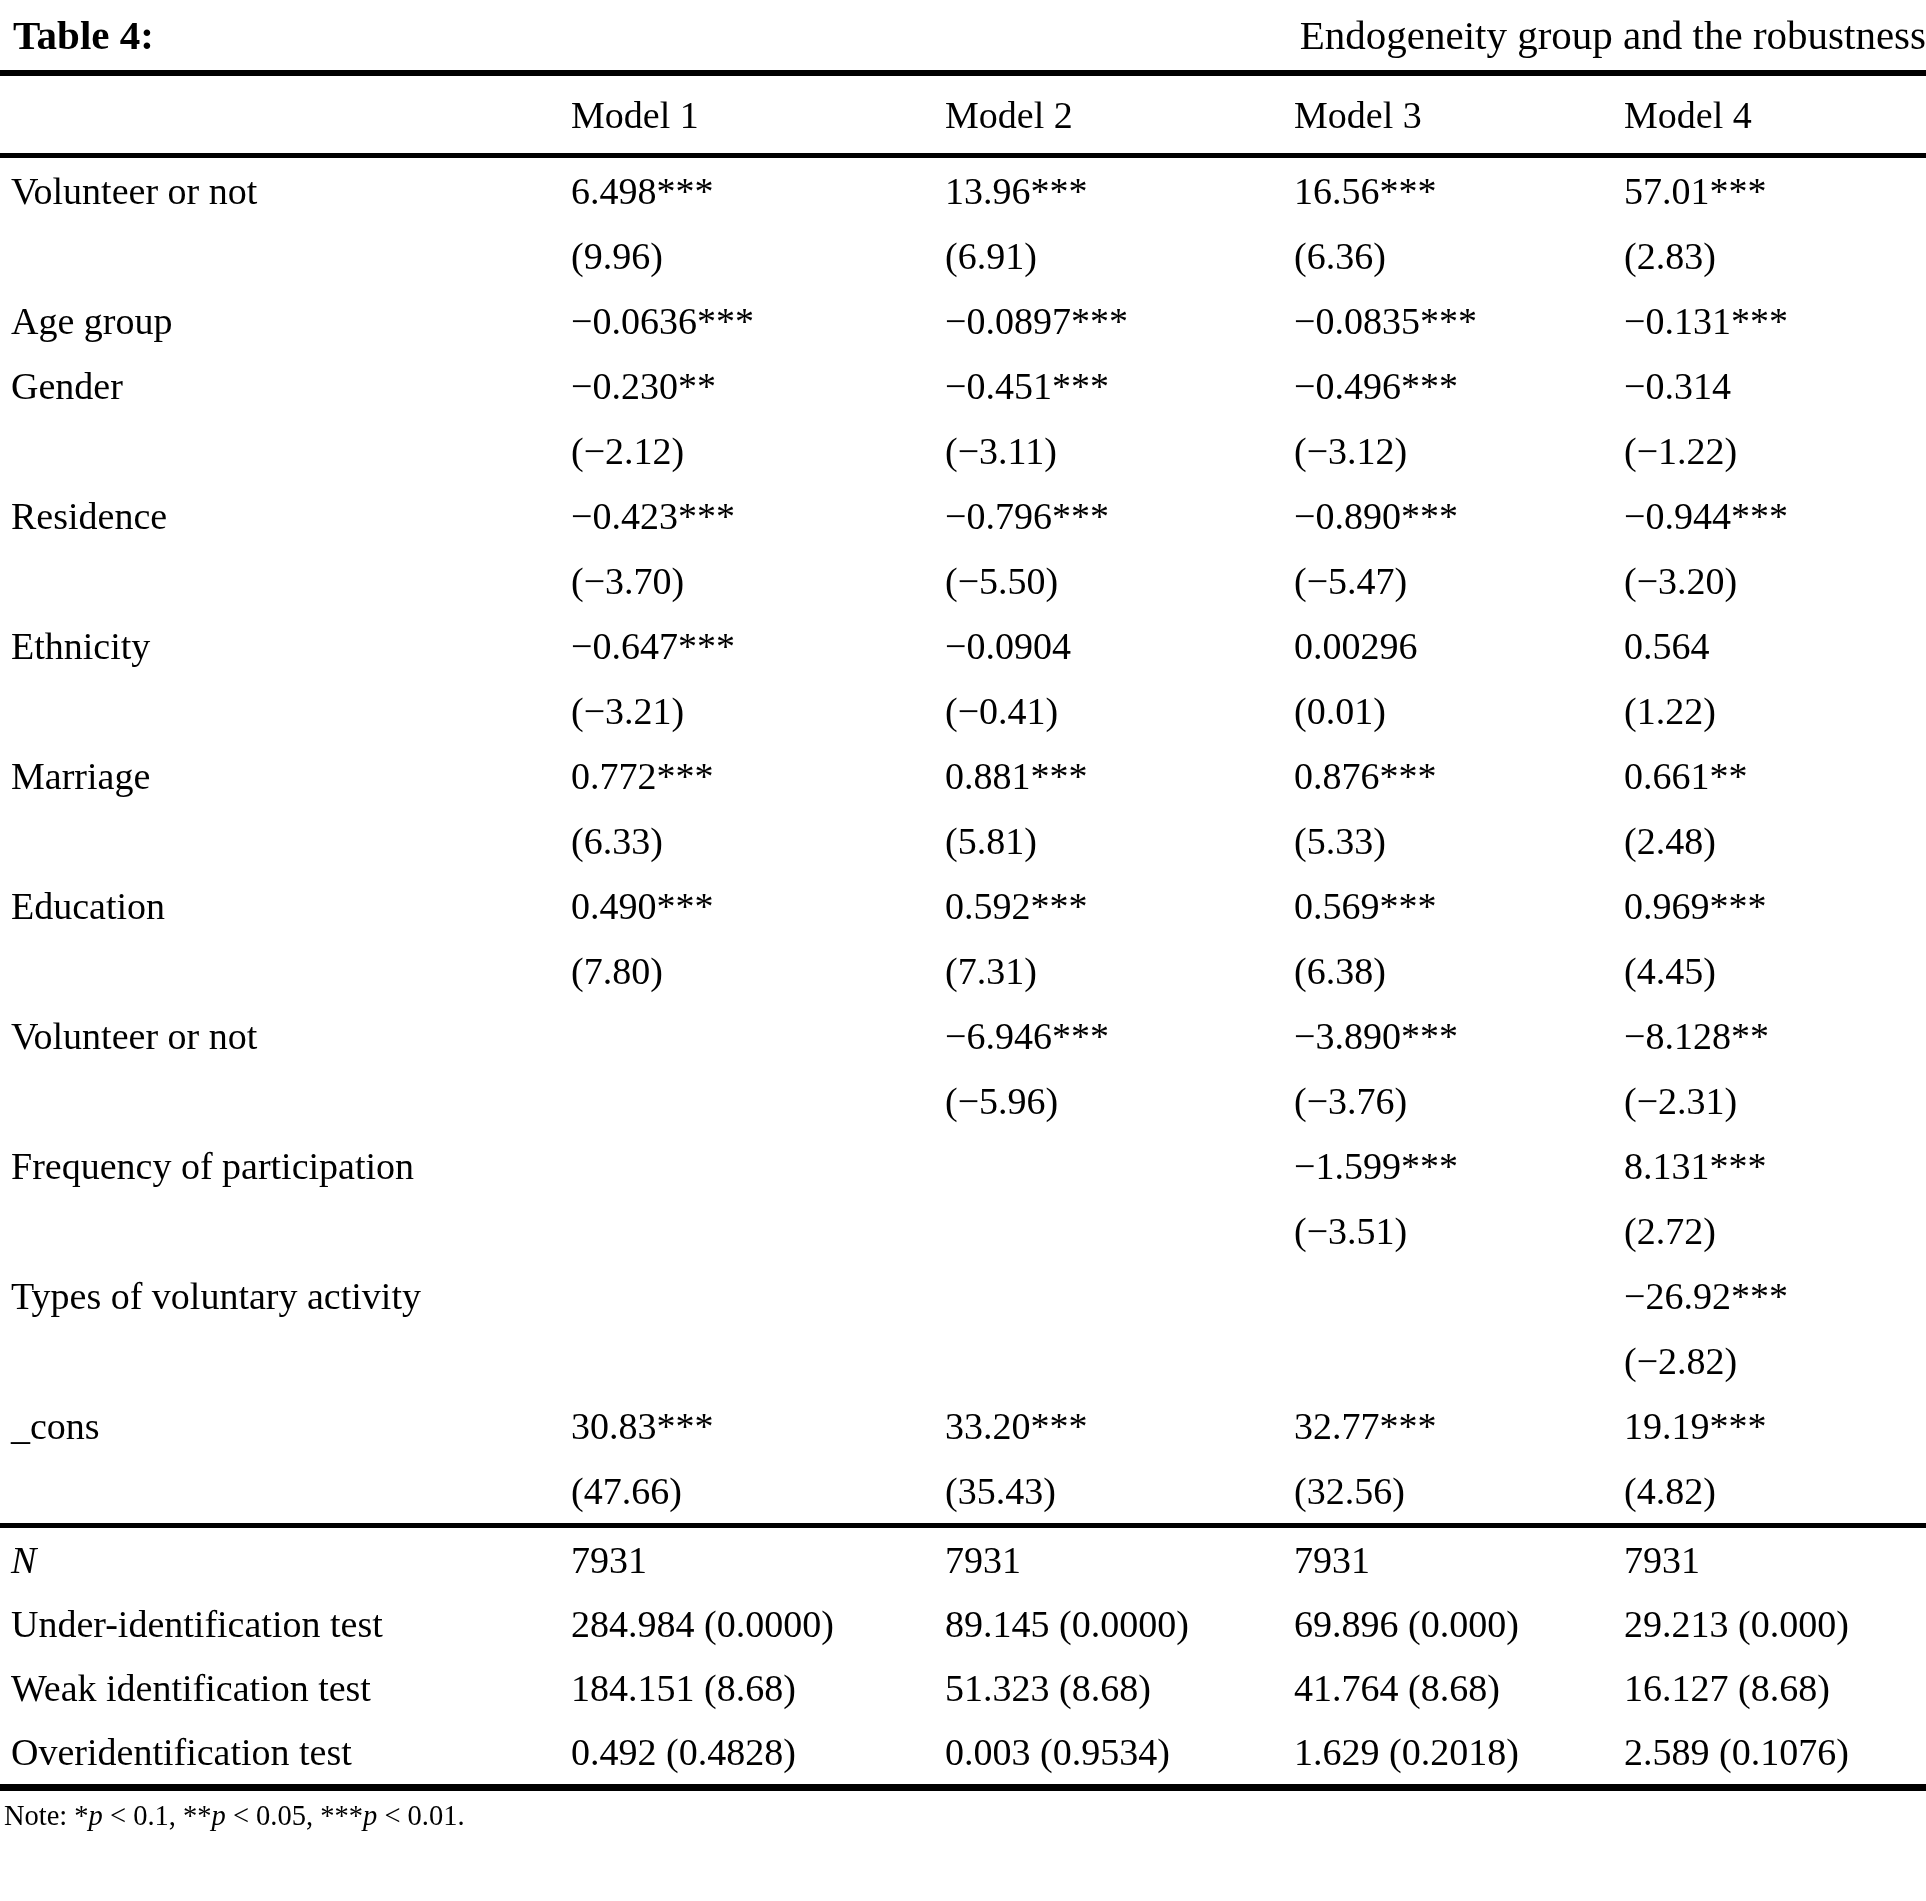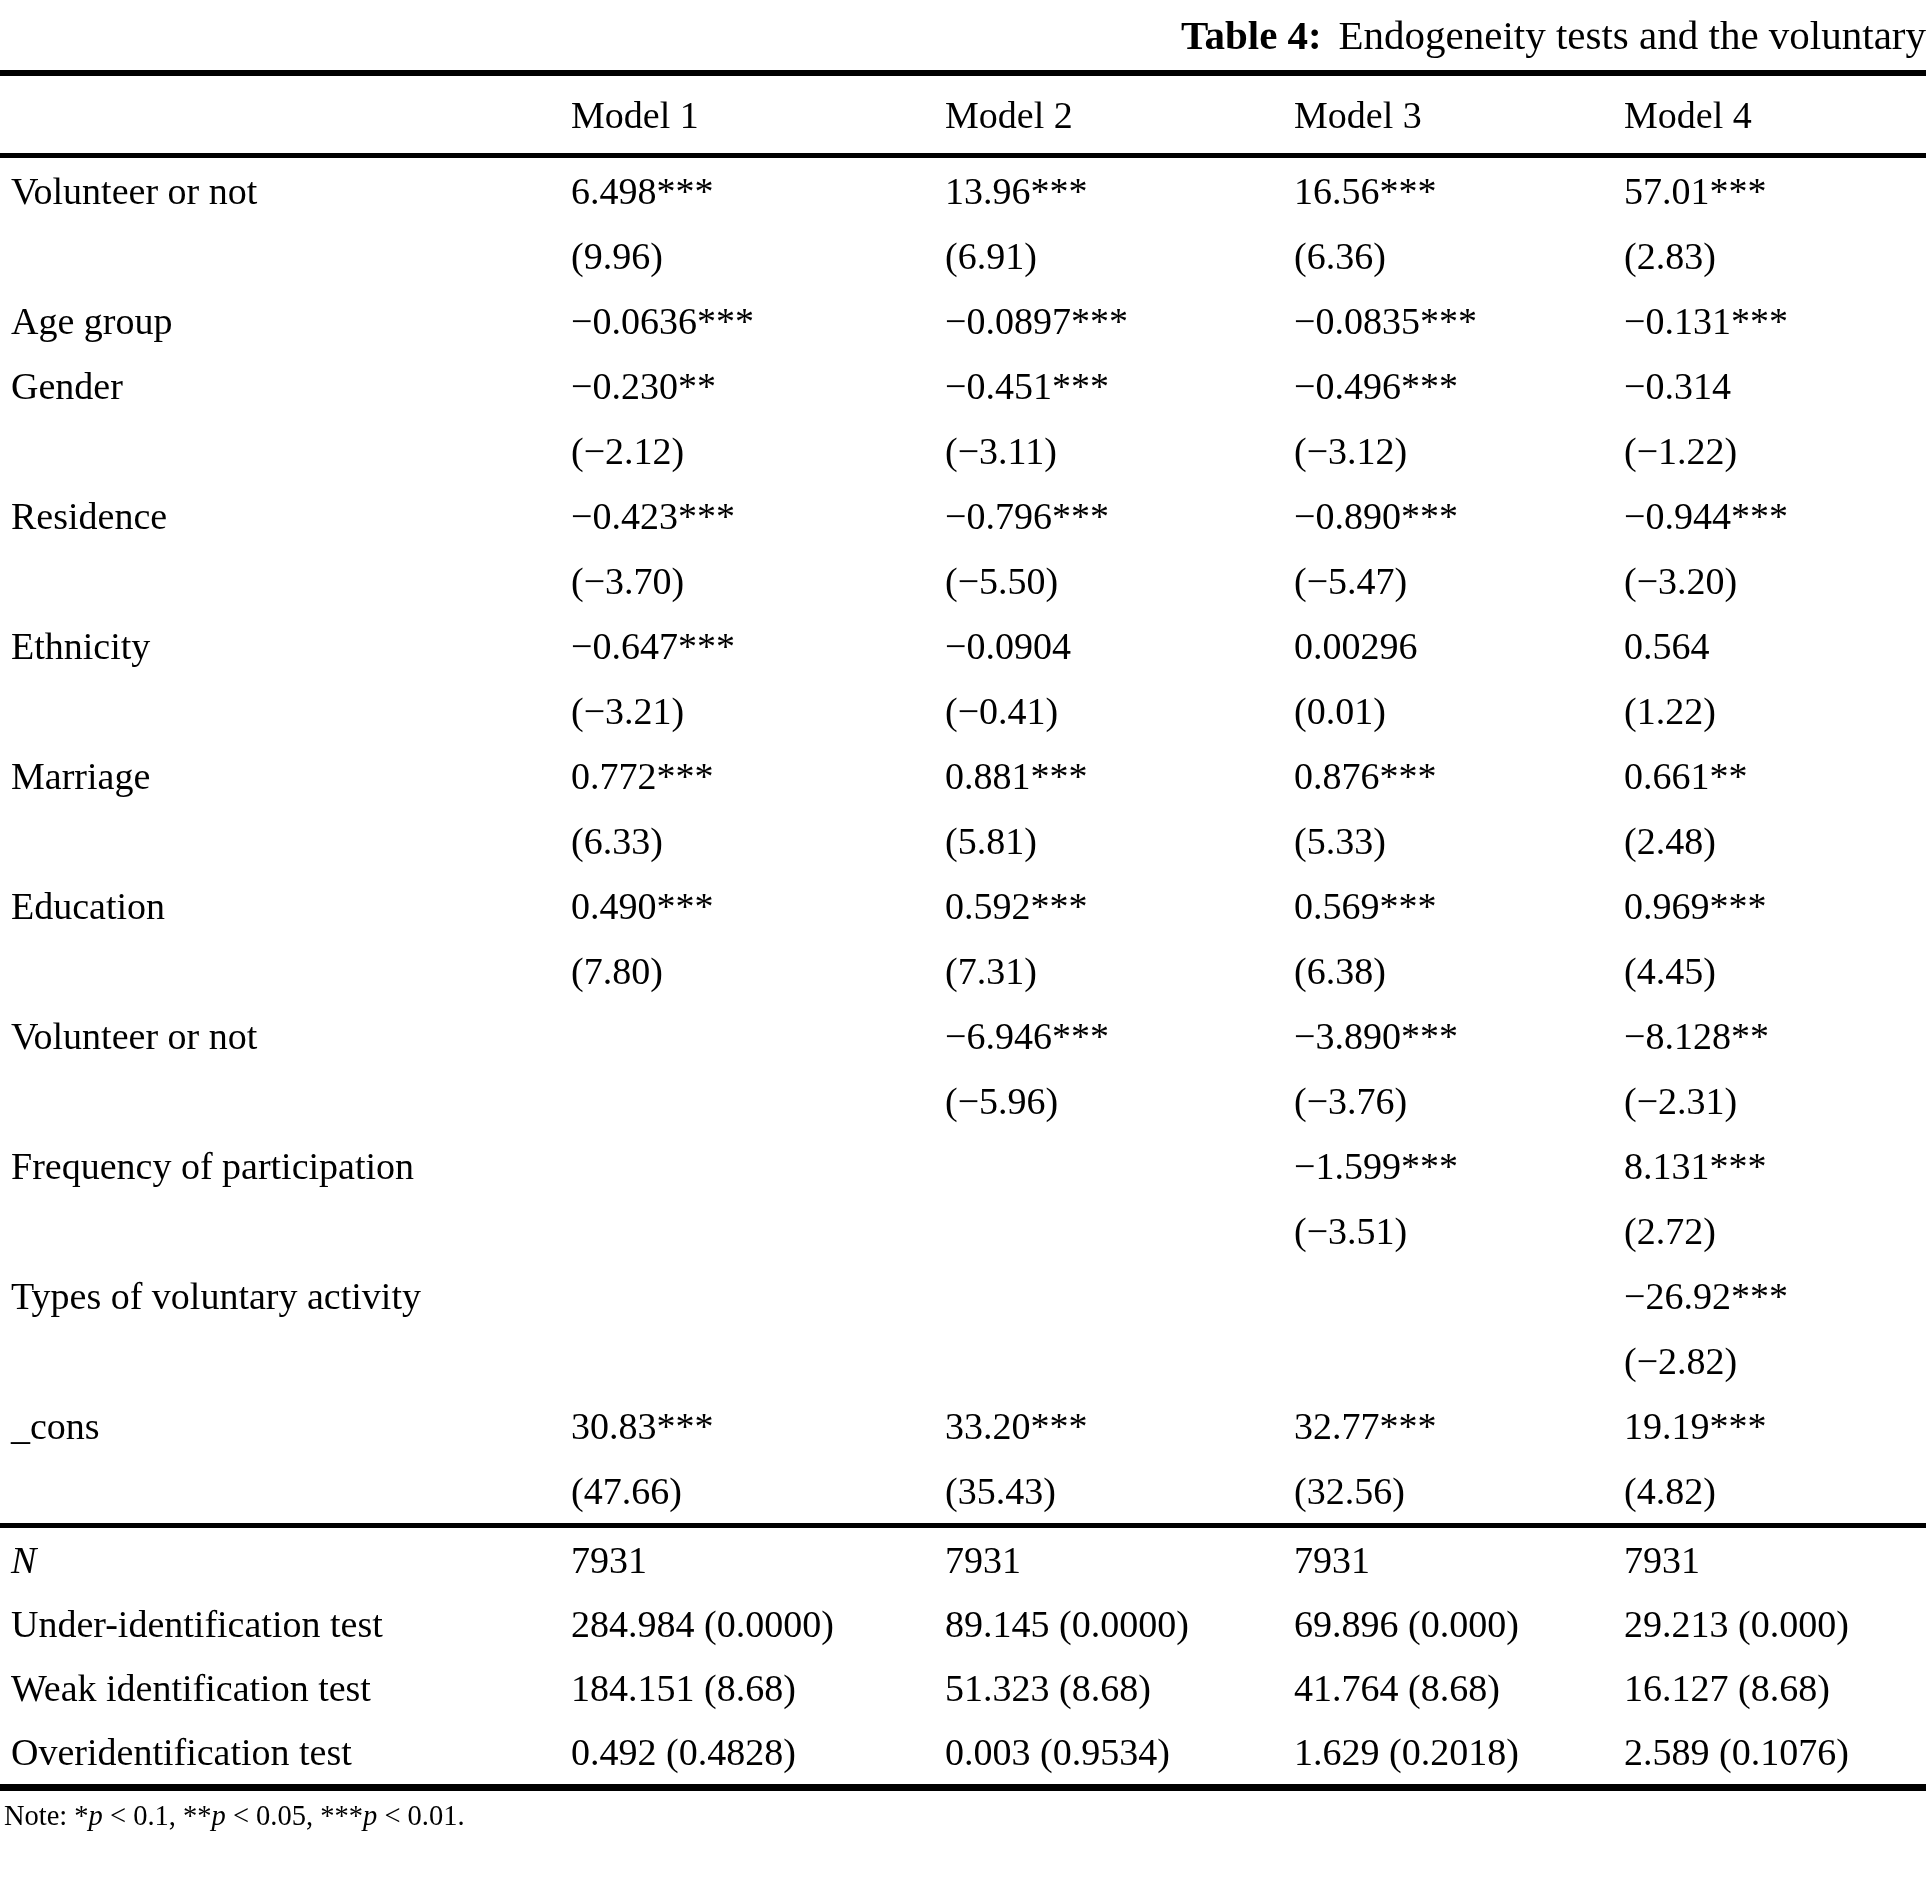--- a/index.html
+++ b/index.html
@@ -11,23 +11,24 @@
     width: 1926px;
     height: 1902px;
     color: #000000;
     font-family: "Liberation Serif", "DejaVu Serif", serif;
     overflow: hidden;
   }
   .caption {
     height: 70px;
     display: flex;
     align-items: center;
-    justify-content: flex-end;
+    justify-content: space-between;
     font-size: 41px;
     white-space: nowrap;
+    padding-left: 13px;
   }
   .caption .cap-label {
     font-weight: bold;
     margin-right: 16.7px;
   }
   table.results {
     width: 1926px;
     border-collapse: collapse;
     table-layout: fixed;
     border-top: 6.4px solid #000000;
@@ -64,21 +65,21 @@
     white-space: nowrap;
   }
 </style>
 </head>
 <body>
 
 <div>
 
   <div class="caption">
     <span class="cap-label">Table 4:</span>
-    <span>Endogeneity tests and the voluntary</span>
+    <span>Endogeneity group and the robustness</span>
   </div>
 
   <table class="results">
     <colgroup>
       <col class="c-label">
       <col class="c-m1">
       <col class="c-m2">
       <col class="c-m3">
       <col class="c-m4">
     </colgroup>

